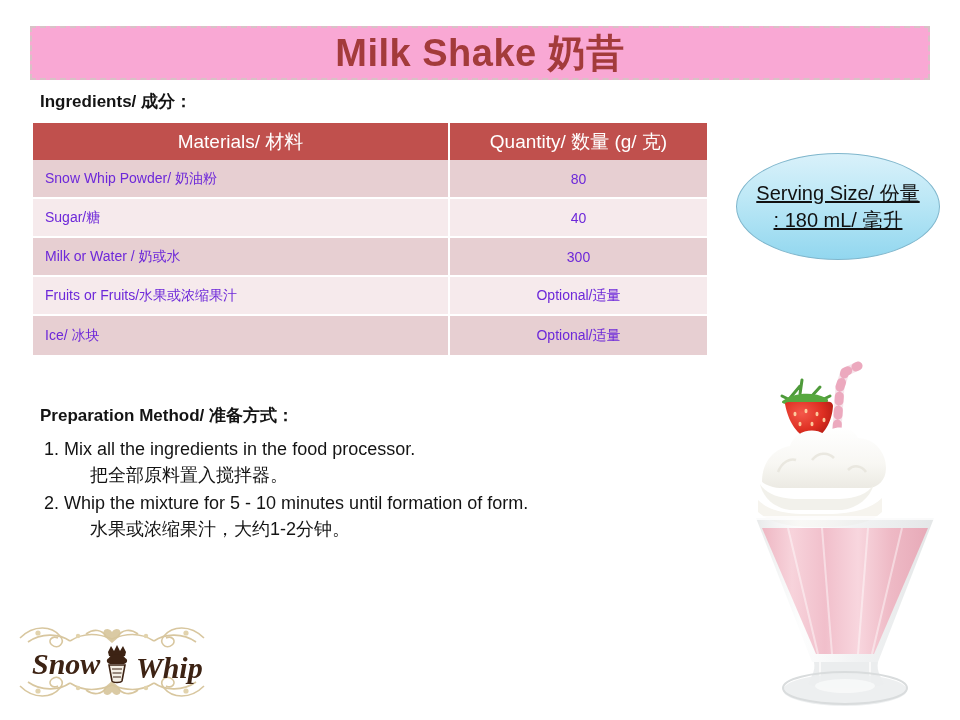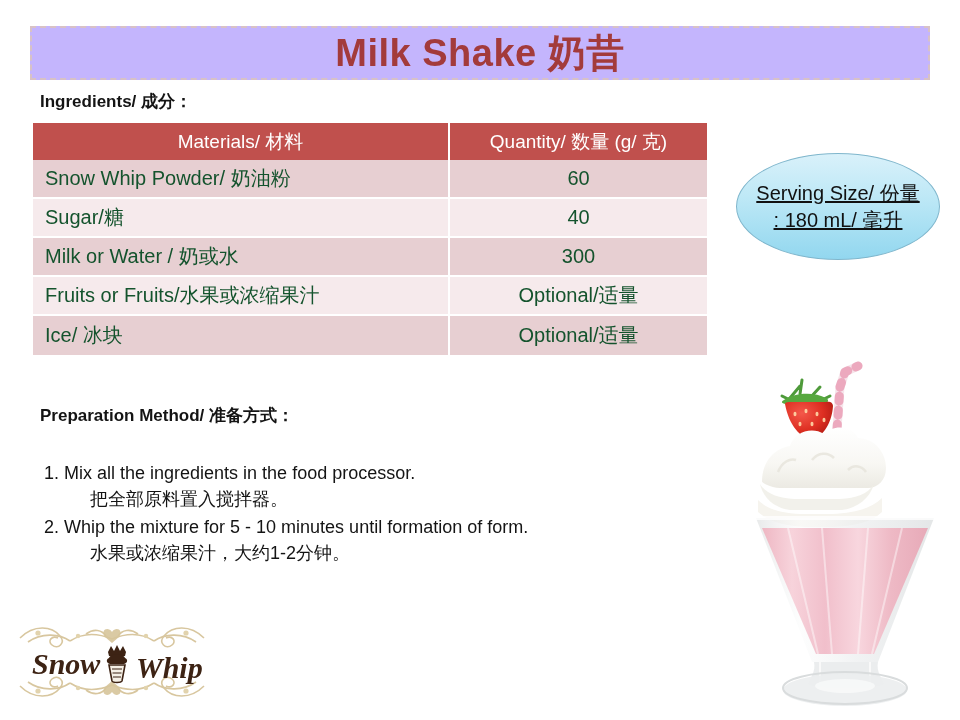--- a/index.html
+++ b/index.html
@@ -23,21 +23,21 @@
     position: absolute;
     left: 30px;
     top: 26px;
     width: 900px;
     height: 54px;
     border: 2px dashed #d8c2c6;
     box-sizing: border-box;
     display: flex;
     align-items: center;
     justify-content: center;
-    background: #c4b5fd;
+    background: #f9a8d4;
   }
   #title-text {
     font-size: 38px;
     font-weight: bold;
     color: #a33b3b;
     letter-spacing: 0.5px;
     line-height: 1;
     white-space: nowrap;
   }
 
@@ -73,22 +73,22 @@
     height: 37px;
     text-align: center;
     border-right: 2px solid #ffffff;
     padding: 0 6px;
     box-sizing: border-box;
   }
   #ingredients-table th:last-child { border-right: none; }
 
   #ingredients-table td {
     height: 39px;
-    font-size: 20px;
-    color: #14532d;
+    font-size: 14px;
+    color: #6d28d9;
     padding: 0 12px;
     box-sizing: border-box;
     border-right: 2px solid #ffffff;
     border-bottom: 2px solid #ffffff;
   }
   #ingredients-table td:last-child {
     border-right: none;
     text-align: center;
     padding: 0 6px;
   }
@@ -118,21 +118,21 @@
     color: #111111;
     line-height: 1.35;
     white-space: nowrap;
     text-decoration: underline;
   }
 
   
   #preparation-steps {
     position: absolute;
     left: 44px;
-    top: 460px;
+    top: 436px;
     width: 660px;
   }
   .prep-step { margin-bottom: 2px; }
   .prep-en {
     font-size: 18px;
     color: #141414;
     line-height: 1.45;
     white-space: nowrap;
   }
   .prep-zh {
@@ -179,21 +179,21 @@
     </colgroup>
     <thead>
       <tr>
         <th>Materials/ 材料</th>
         <th>Quantity/ 数量 (g/ 克)</th>
       </tr>
     </thead>
     <tbody>
       <tr class="row-dark">
         <td>Snow Whip Powder/ 奶油粉</td>
-        <td>60</td>
+        <td>80</td>
       </tr>
       <tr class="row-light">
         <td>Sugar/糖</td>
         <td>40</td>
       </tr>
       <tr class="row-dark">
         <td>Milk or Water / 奶或水</td>
         <td>300</td>
       </tr>
       <tr class="row-light">

